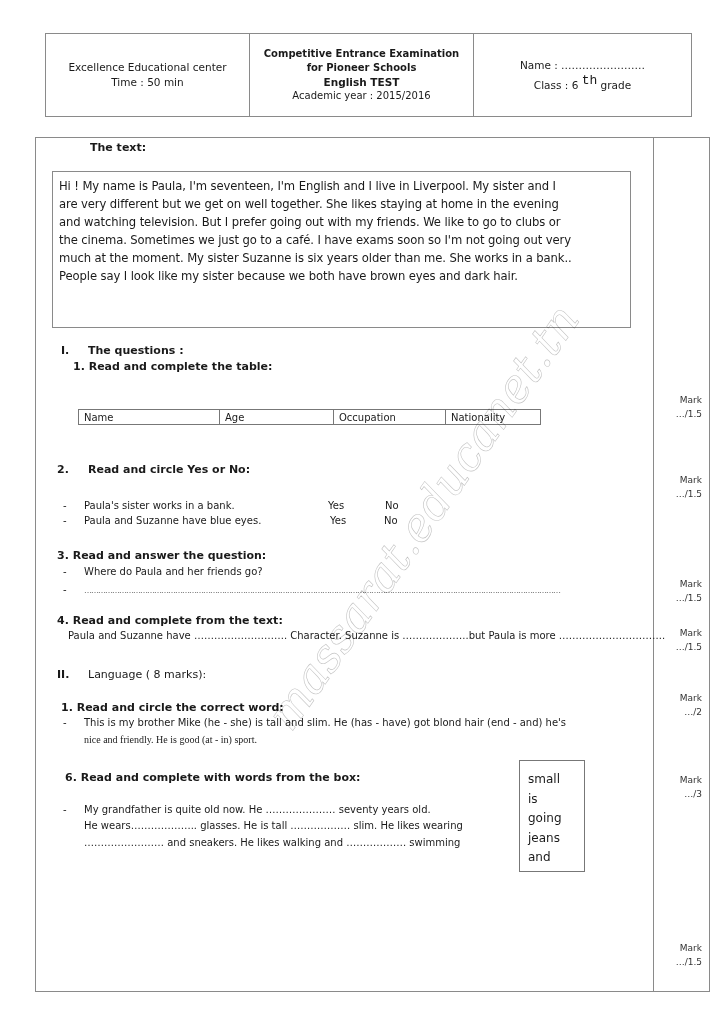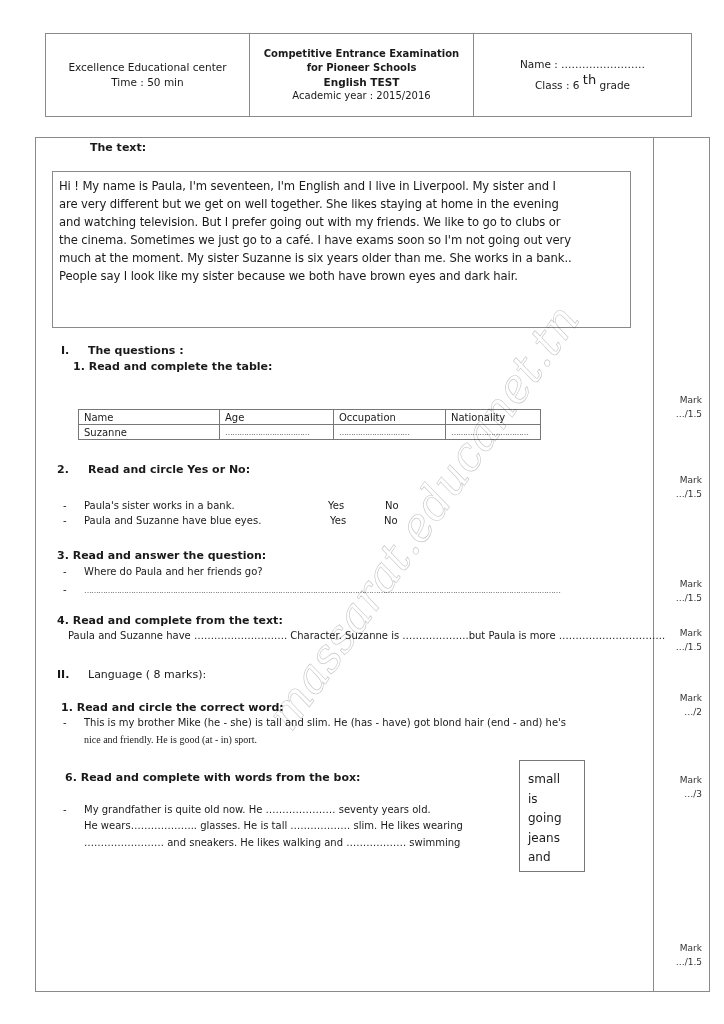--- a/index.html
+++ b/index.html
@@ -12,21 +12,21 @@
     
     .header {
       position: absolute; left: 45px; top: 33px; width: 647px; height: 84px;
       border: 1.5px solid #8a8a8a; box-sizing: border-box; display: flex;
     }
     .hcell { box-sizing: border-box; display: flex; flex-direction: column; justify-content: center; align-items: center; text-align: center; }
     .hcell.c1 { width: 204px; border-right: 1.5px solid #8a8a8a; font-size: 10.5px; line-height: 15px; }
     .hcell.c2 { width: 224px; border-right: 1.5px solid #8a8a8a; font-size: 10px; line-height: 14px; }
     .hcell.c3 { flex: 1; font-size: 10.5px; line-height: 15px; }
     .bold { font-weight: bold; }
-    sup { font-size: 13px; }
+    sup { font-size: 13px; font-family: Liberation Mono, monospace; }
 
     
     .frame {
       position: absolute; left: 35px; top: 137px; width: 675px; height: 855px;
       border: 1.5px solid #8a8a8a; box-sizing: border-box;
     }
     .mark-divider { position: absolute; left: 653px; top: 137px; width: 0; height: 855px; border-left: 1.5px solid #8a8a8a; }
 
     .marks { position: absolute; left: 656px; width: 46px; text-align: right; font-size: 9px; line-height: 14px; color: #333; }
 
@@ -96,26 +96,20 @@
 <div class="abs sec" style="left:73px; top:360px;">1.  Read and complete the table:</div>
 
 <table class="q1">
   <tbody>
       <tr>
     <td style="width:130px">Name</td>
     <td style="width:103px">Age</td>
     <td style="width:101px">Occupation</td>
     <td style="width:84px">Nationality</td>
   </tr>
-  <tr>
-    <td>Suzanne</td>
-    <td class="dots">………………………………</td>
-    <td class="dots">…………………………</td>
-    <td class="dots">……………………………</td>
-  </tr>
 </tbody>
   </table>
 
 <div class="abs sec" style="left:57px; top:463px;">2.</div>
 <div class="abs sec" style="left:88px; top:463px;">Read and circle Yes or No:</div>
 <div class="abs txt" style="left:63px; top:500px;">-</div>
 <div class="abs txt" style="left:84px; top:500px;">Paula's sister works in a bank.</div>
 <div class="abs txt" style="left:328px; top:500px;">Yes</div>
 <div class="abs txt" style="left:385px; top:500px;">No</div>
 <div class="abs txt" style="left:63px; top:515px;">-</div>

